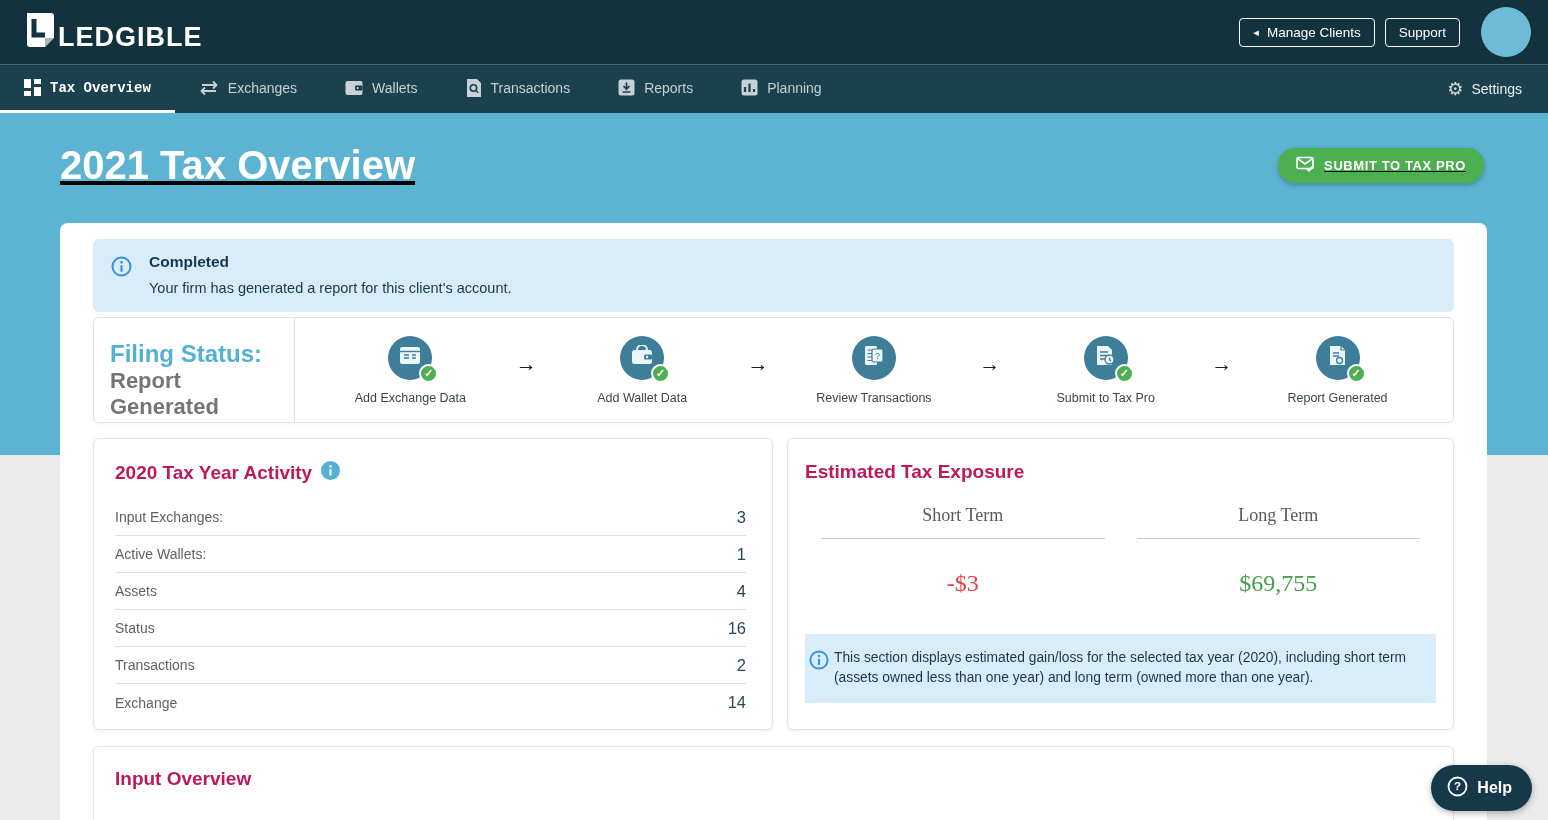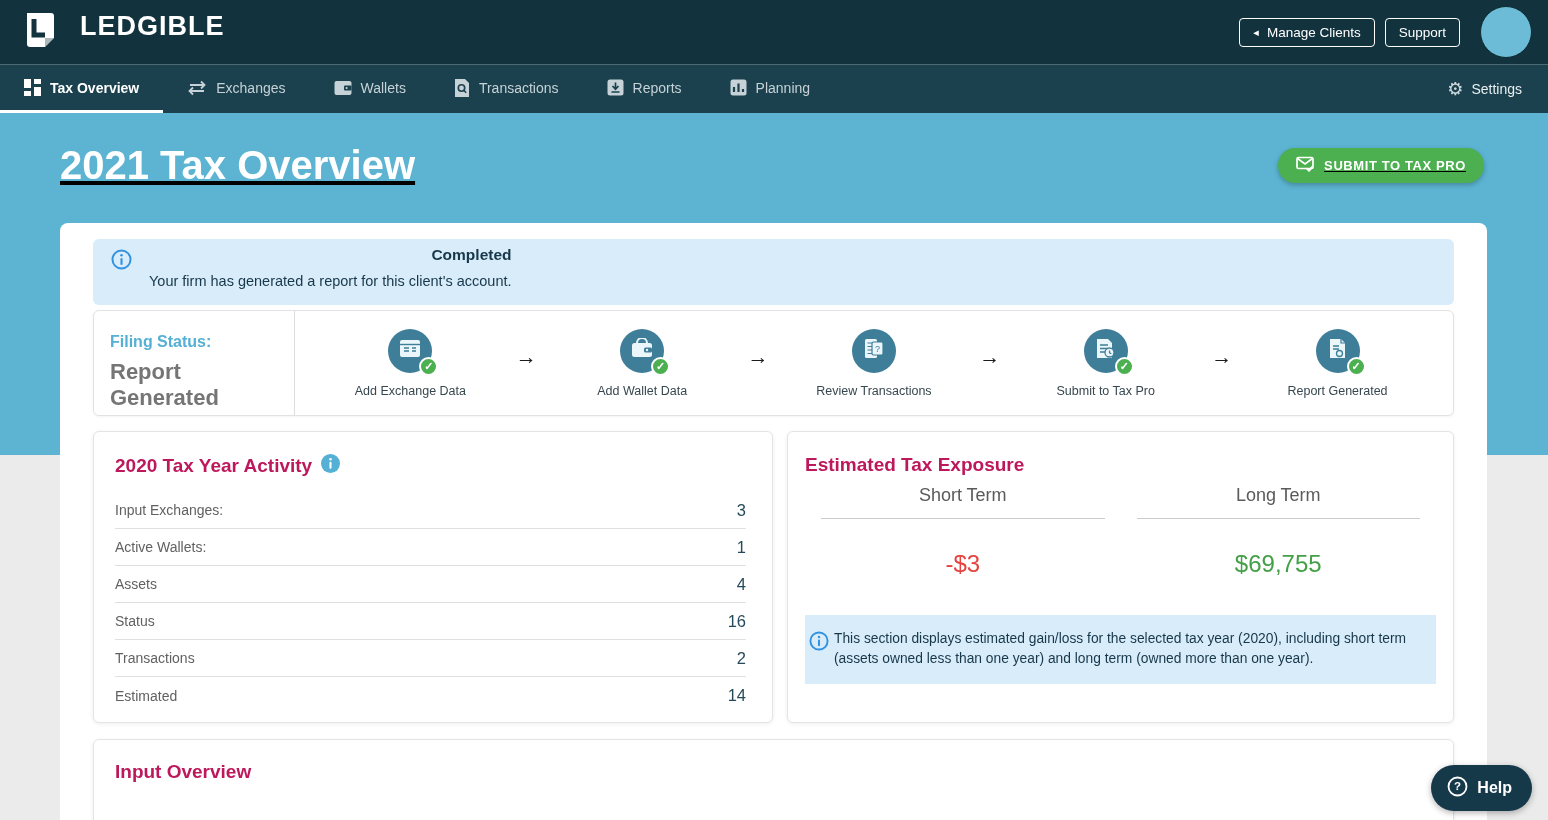--- a/index.html
+++ b/index.html
@@ -1,52 +1,52 @@
 <!DOCTYPE html>
 <html><head>
 <meta charset="utf-8">
 <style>
   * { margin:0; padding:0; box-sizing:border-box; }
   html,body { width:1548px; height:820px; overflow:hidden; font-family:"Liberation Sans", sans-serif; background:#ebebeb; }
 
   
   .header { height:64px; background:#12333e; display:flex; align-items:center; padding:0 16px 0 24px; }
-  .brand { display:flex; align-items:flex-start; gap:22px; }
+  .brand { display:flex; align-items:flex-end; gap:0; }
   .brand-name { color:#fff; font-size:27px; font-weight:bold; letter-spacing:1px; }
   .header-right { margin-left:auto; display:flex; align-items:center; gap:10px; }
   .hdr-btn { display:flex; align-items:center; gap:8px; background:transparent; border:1px solid #fff; border-radius:4px; color:#fff; font-size:13.5px; padding:6px 13px; cursor:pointer; font-family:inherit; }
   .back-glyph { font-size:11px; line-height:1; }
   .avatar { width:52px; height:52px; border-radius:50%; background:#6cbcd8; border:1px solid #0e2a33; margin-left:10px; }
 
   
   .nav { height:49px; background:#1a414d; border-top:1px solid rgba(255,255,255,.22); display:flex; align-items:stretch; padding-right:20px; }
   .nav-tab { display:flex; align-items:center; gap:9px; padding:0 24px; color:#c6d2d7; font-size:14px; font-weight:500; cursor:pointer; border-bottom:3px solid transparent; }
-  .nav-tab.active { color:#fff; border-bottom-color:#fff; font-weight:bold; }
+  .nav-tab.active { color:#fff; border-bottom-color:#fff; font-weight:bold;font-family:Liberation Mono, monospace; }
   .nav-tab svg, .nav-settings svg { display:block; }
   .nav-settings { margin-left:auto; display:flex; align-items:center; gap:8px; color:#e8eef0; font-size:14px; font-weight:500; cursor:pointer; padding:0 6px; }
   .gear-glyph { font-size:18px; line-height:1; color:#cfd9dd; }
 
   
   .main { height:707px; background:linear-gradient(to bottom, #5cb4d2 0, #5cb4d2 342px, #ebebeb 342px); overflow:hidden; }
   .page-head { display:flex; align-items:center; justify-content:space-between; padding:30px 64px 0 60px;text-decoration:underline; }
   .page-title { color:#fff; font-size:40px; font-weight:bold; }
   .submit-btn { display:flex; align-items:center; gap:8px; background:#4caf50; border:none; border-radius:17px; color:#fff; font-size:13px; font-weight:bold; letter-spacing:.6px; padding:8px 18px; cursor:pointer; box-shadow:0 2px 5px rgba(0,0,0,.25); font-family:inherit; }
 
   .container { margin:35px 61px 0 60px; background:#fff; border-radius:8px 8px 0 0; padding:16px 33px 30px; min-height:610px; }
 
   
-  .banner { background:#d9ecfa; border-radius:6px; padding:7px 0 16px; display:flex;text-align:right; }
+  .banner { background:#d9ecfa; border-radius:6px; padding:14px 0 16px; display:flex; }
   .banner-icon-col { width:56px; display:flex; justify-content:center; padding-top:3px; }
   .banner-title { color:#17374a; font-size:15.5px; font-weight:bold; margin-bottom:9px; }
   .banner-msg { color:#17374a; font-size:14.5px; }
 
   
   .filing-card { margin-top:5px; border:1px solid #e2e2e2; border-radius:6px; height:106px; display:flex; align-items:stretch; box-shadow:0 1px 3px rgba(0,0,0,.05); }
   .filing-left { width:201px; padding:22px 0 0 16px; border-right:1px solid #ddd; }
-  .filing-label { color:#54b0d4; font-size:16px; font-weight:bold; margin-bottom:8px; }
+  .filing-label { color:#54b0d4; font-size:24px; font-weight:bold; }
   .filing-value { color:#757575; font-size:22px; font-weight:bold; }
   .steps { flex:1; display:flex; align-items:center; justify-content:space-evenly; padding:0 10px; }
   .step { display:flex; flex-direction:column; align-items:center; width:170px; }
   .step-circle { position:relative; width:44px; height:44px; border-radius:50%; background:#3e7e98; display:flex; align-items:center; justify-content:center; }
   .step-badge { position:absolute; right:-6px; bottom:-3px; width:19px; height:19px; border-radius:50%; background:#4caf50; border:2px solid #fff; color:#fff; font-size:11px; font-weight:bold; display:flex; align-items:center; justify-content:center; }
   .step-label { margin-top:11px; color:#37474f; font-size:12.5px; white-space:nowrap; }
   .step-arrow { color:#1c1c1c; font-size:21px; margin-top:-12px; }
 
   
   .cards-row { display:flex; gap:14px; margin-top:15px; }
@@ -55,21 +55,21 @@
 
   .activity-card { padding:22px 26px 8px 21px; }
   .activity-rows { margin-top:14px; }
   .a-row { display:flex; justify-content:space-between; align-items:center; height:37px; border-bottom:1px solid #e0e0e0; }
   .a-row:last-child { border-bottom:none; }
   .a-label { color:#616161; font-size:14px; }
   .a-value { color:#264a5a; font-size:16.5px; }
 
   .exposure-card { padding:22px 17px 17px; }
   .exposure-card .card-heading { padding-left:0; }
-  .exp-cols { display:flex; gap:32px; padding:0 16px; margin-top:9px; }
+  .exp-cols { display:flex; gap:32px; padding:0 16px; margin-top:22px;font-family:Liberation Serif, serif; }
   .exp-col { flex:1; text-align:center; }
   .exp-col-header { color:#5a5a5a; font-size:18px; padding-bottom:12px; border-bottom:1px solid #ccc; }
   .exp-value { font-size:24px; margin-top:31px; }
   .exp-value.neg { color:#e5433f; }
   .exp-value.pos { color:#43a047; }
   .exp-note { margin-top:37px; background:#d9ecfa; border-radius:0; padding:14px 14px 15px 0; display:flex; }
   .note-icon-col { width:52px; display:flex; justify-content:center; padding-top:2px; }
   .note-text { color:#17374a; font-size:13.8px; line-height:1.45; }
 
   
@@ -328,21 +328,21 @@
           </div>
           <div class="a-row">
             <span class="a-label">Status</span>
             <span class="a-value">16</span>
           </div>
           <div class="a-row">
             <span class="a-label">Transactions</span>
             <span class="a-value">2</span>
           </div>
           <div class="a-row">
-            <span class="a-label">Estimated</span>
+            <span class="a-label">Exchange</span>
             <span class="a-value">14</span>
           </div>
         </div>
       </div>
 
       <div class="card exposure-card">
         <div class="card-heading">
           <span>Estimated Tax Exposure</span>
         </div>
         <div class="exp-cols">

